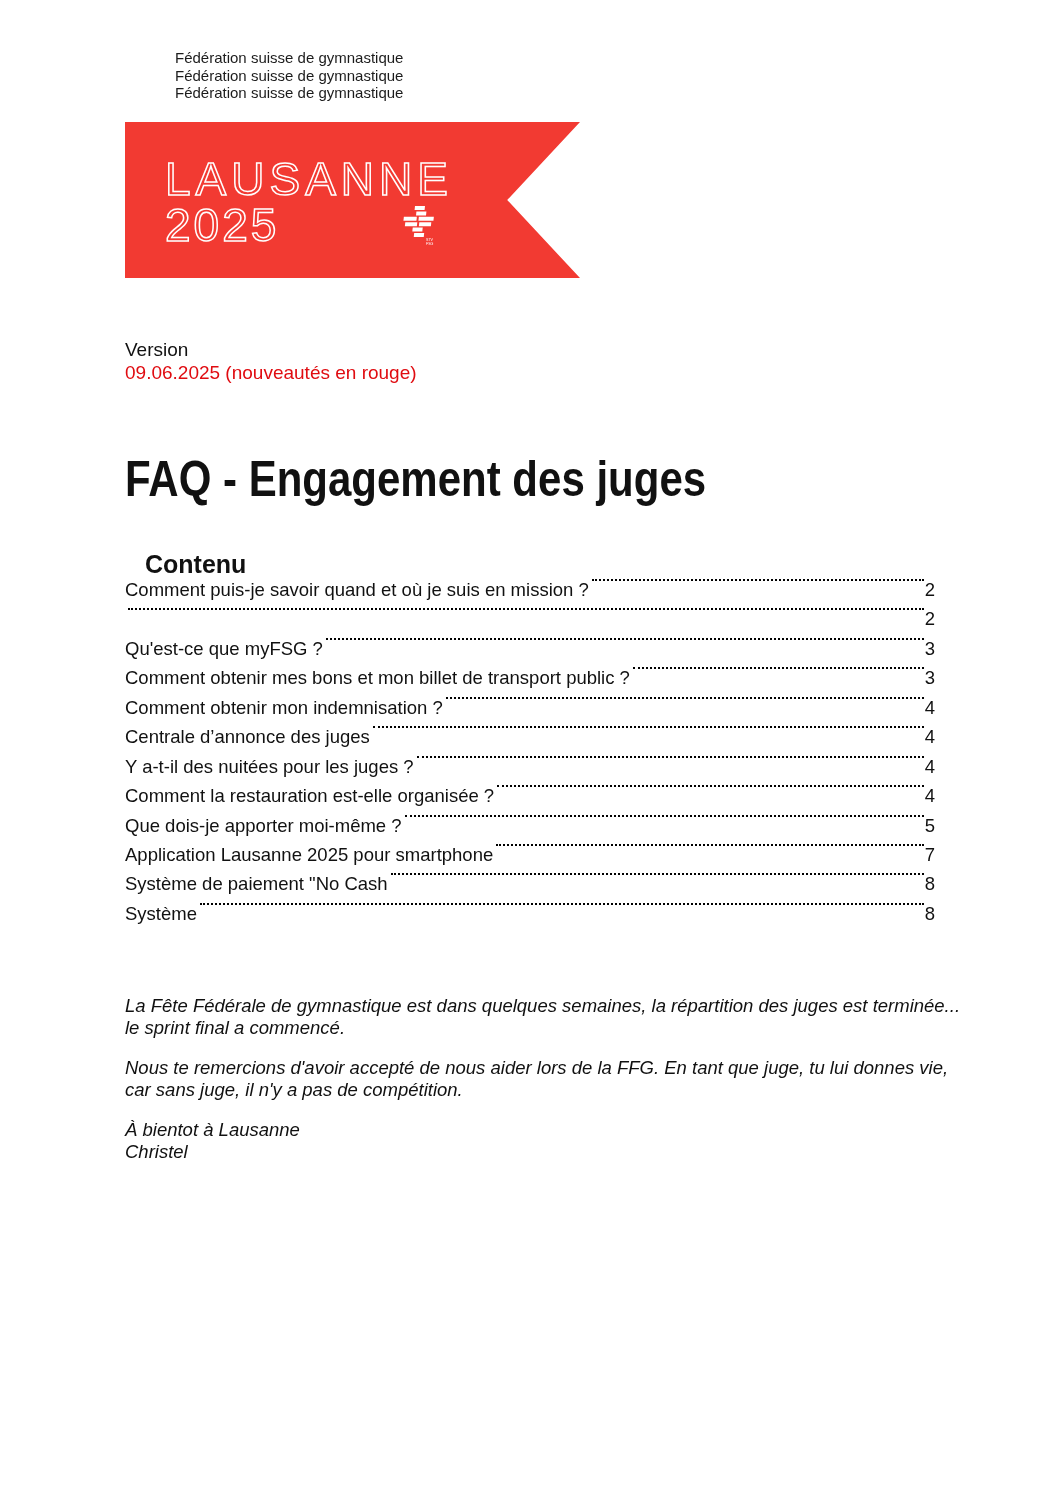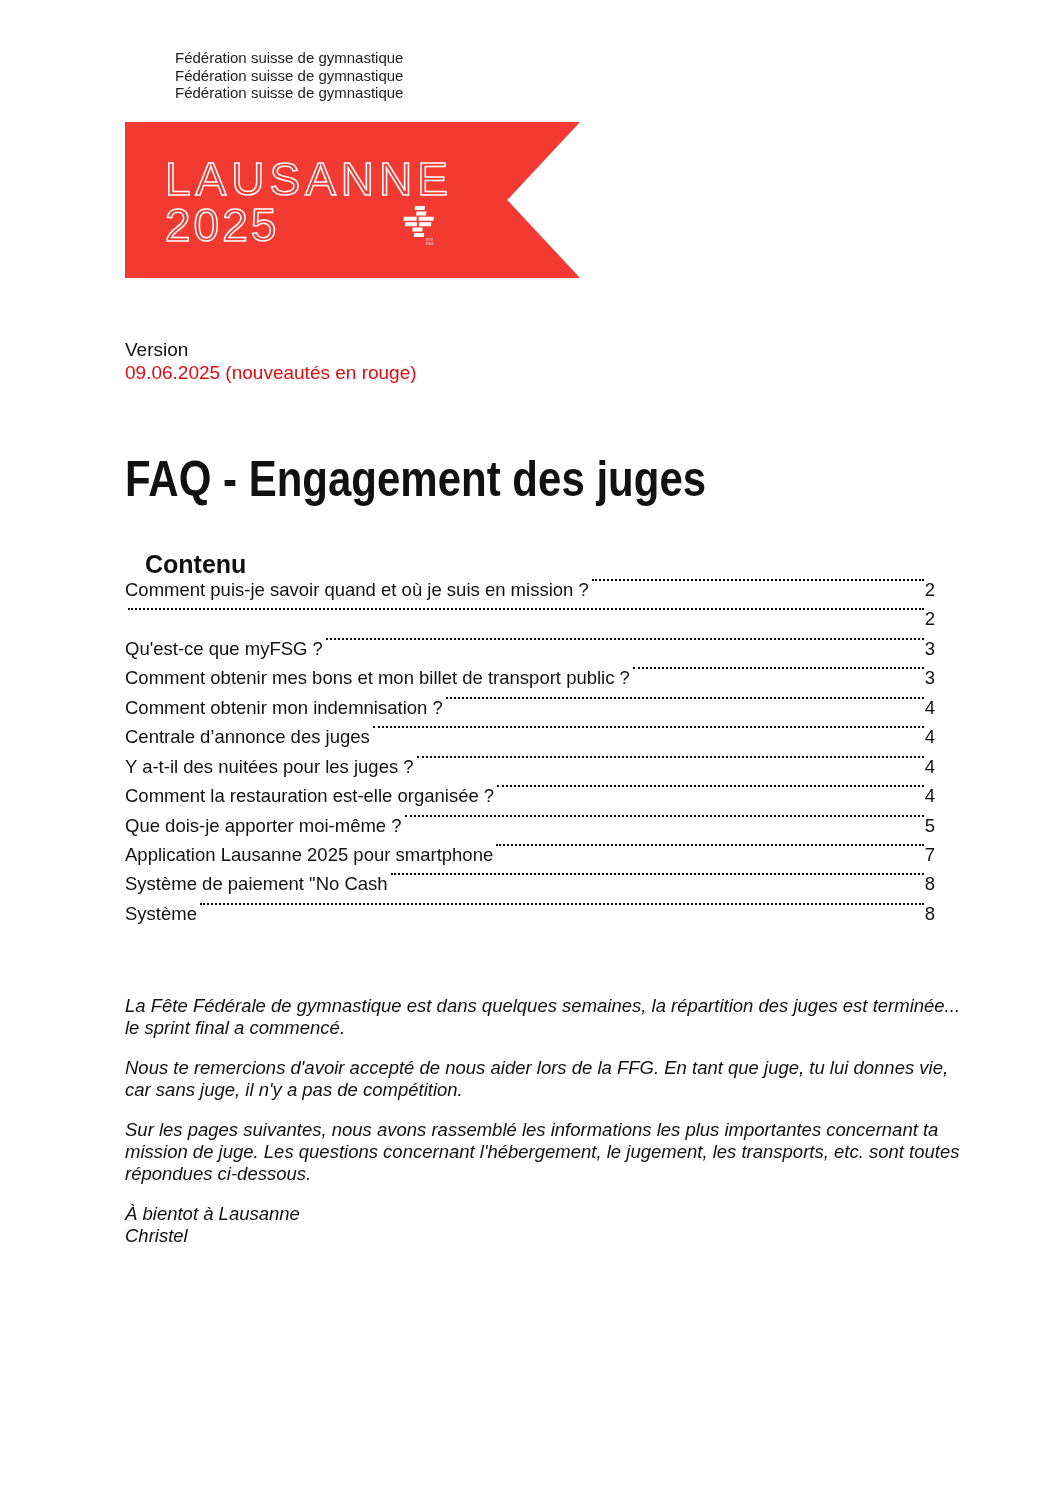--- a/index.html
+++ b/index.html
@@ -238,20 +238,17 @@
       <span class="toc-page">8</span>
     </div>
   </div>
   </div>
 
   <div class="intro">
     <p>La Fête Fédérale de gymnastique est dans quelques semaines, la répartition des juges est terminée...
 le sprint final a commencé.</p>
     <p>Nous te remercions d'avoir accepté de nous aider lors de la FFG. En tant que juge, tu lui donnes vie,
 car sans juge, il n'y a pas de compétition.</p>
-    <p>Sur les pages suivantes, nous avons rassemblé les informations les plus importantes concernant ta
-mission de juge. Les questions concernant l'hébergement, le jugement, les transports, etc. sont toutes
-répondues ci-dessous.</p>
     <p>À bientot à Lausanne
 Christel</p>
   </div>
 
 </div>
 
 </body></html>

